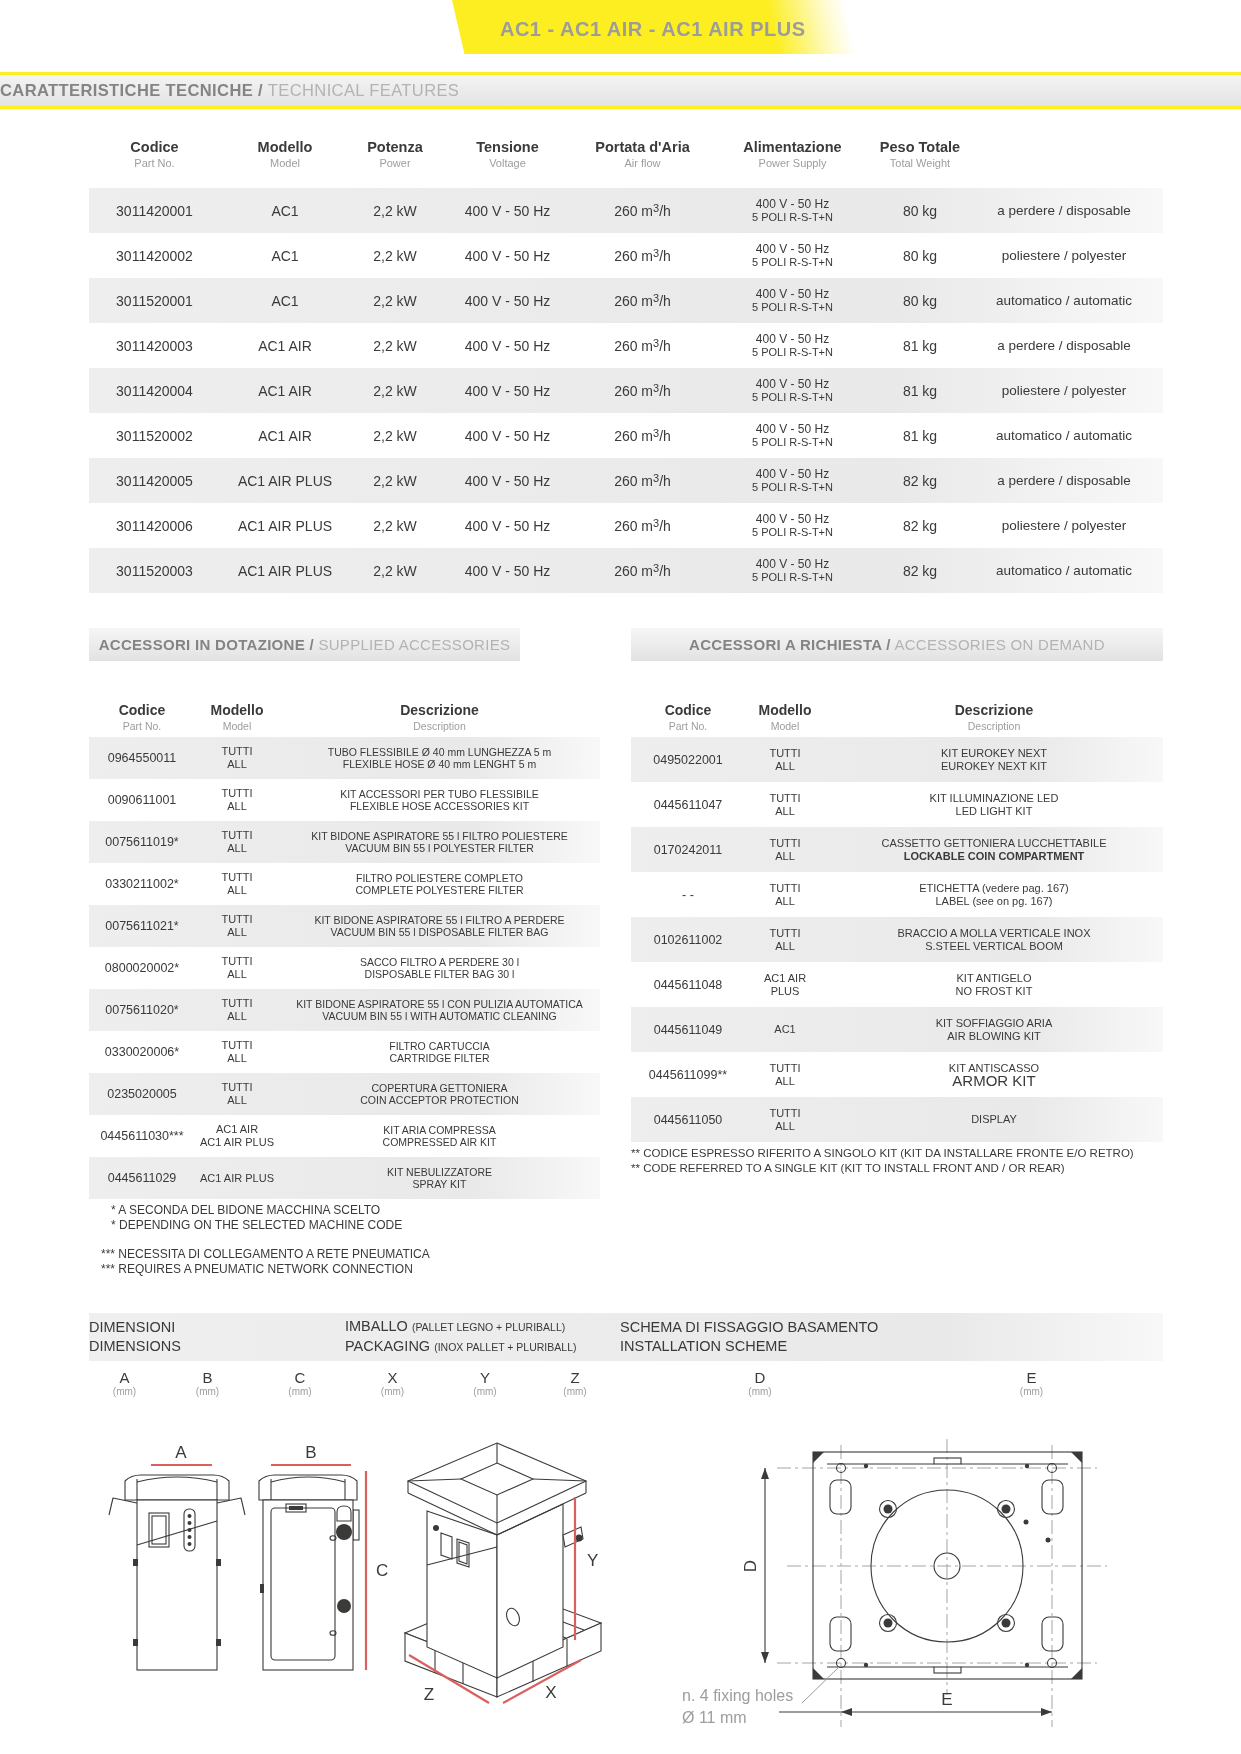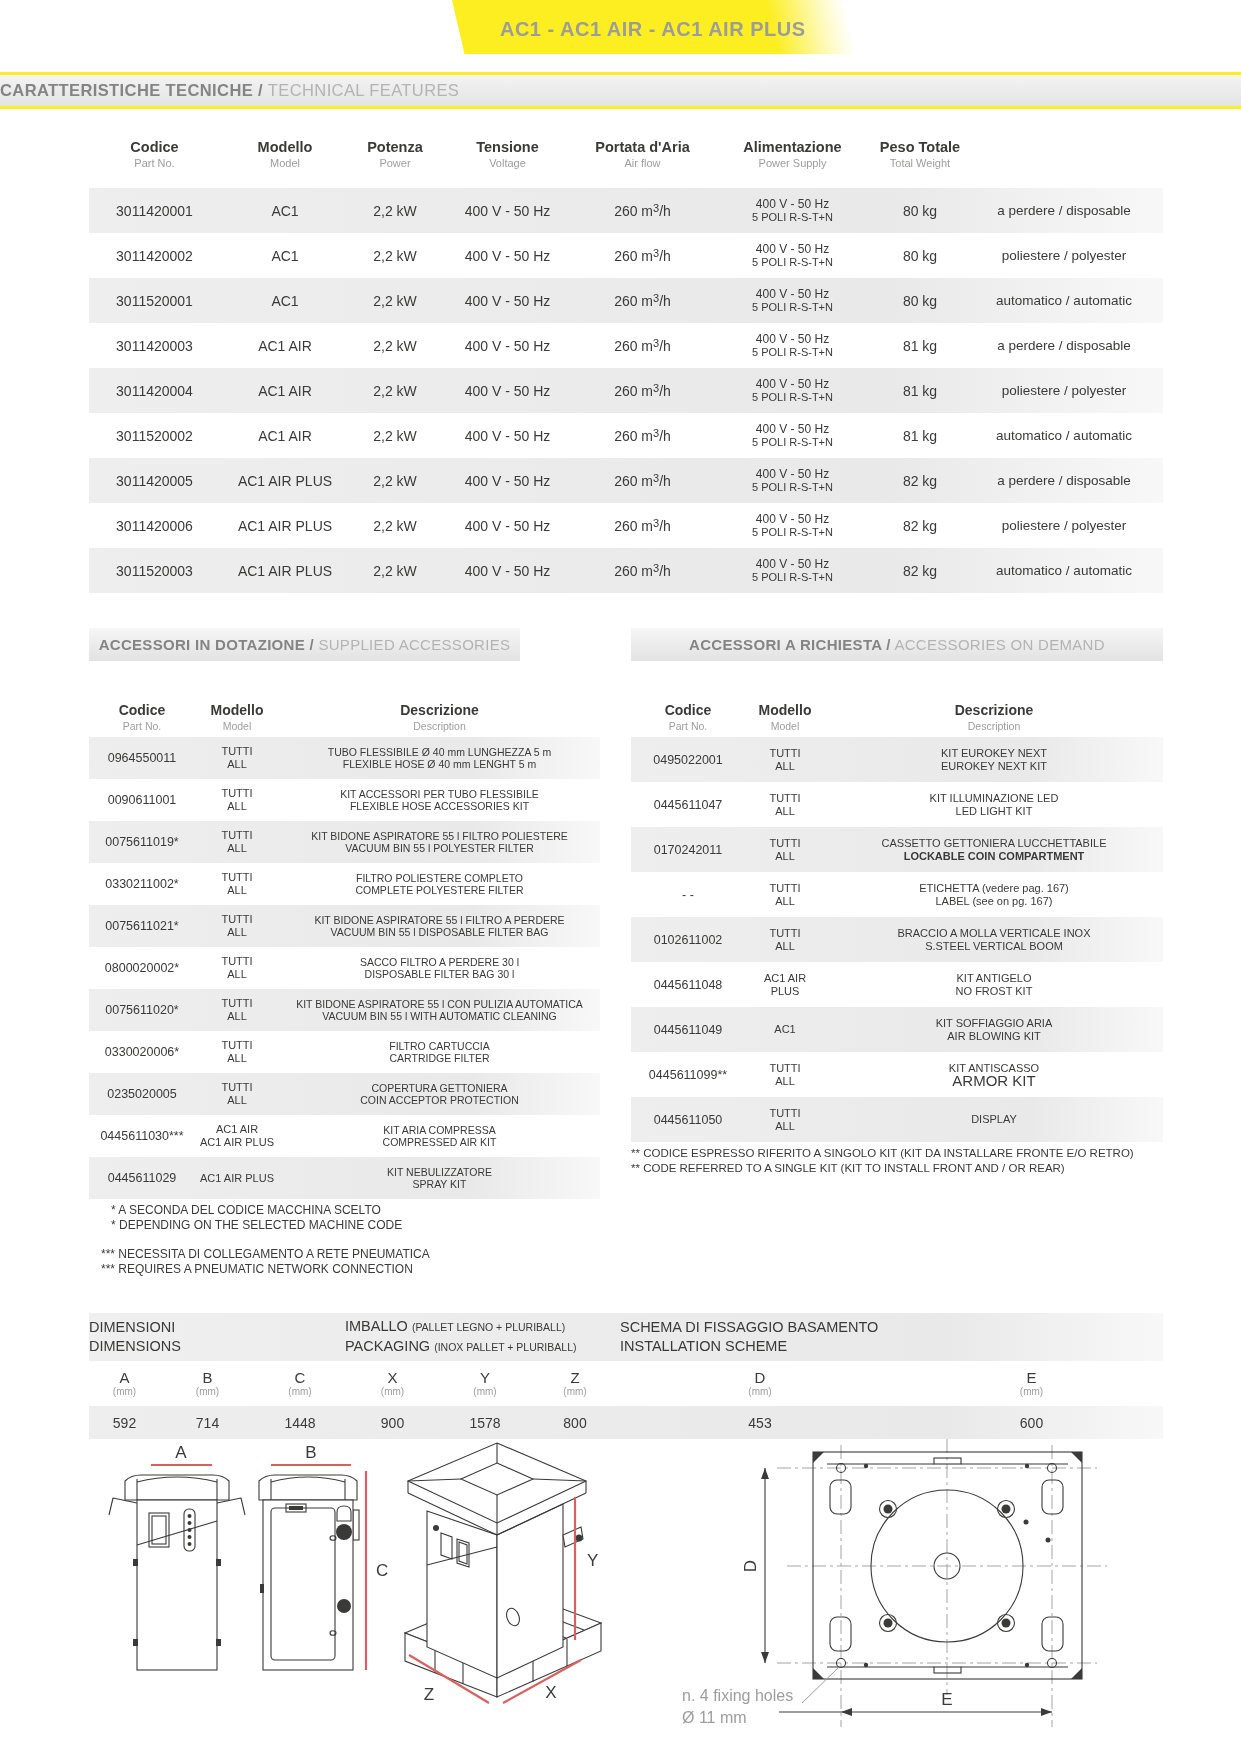--- a/index.html
+++ b/index.html
@@ -579,21 +579,21 @@
           </div>
           <div class="cell">
             <span class="desc-line" style="font-size:11px;">DISPLAY</span>
 
           </div>
         </div>
       </div>
   </div>
 
   <div class="abs fnote" style="left:101px;top:1203px;width:500px;">
-    <div style="margin-left:10px;">* A SECONDA DEL CODICE MACCHINA SCELTO</div>
+    <div style="margin-left:10px;">* A SECONDA DEL BIDONE MACCHINA SCELTO</div>
     <div style="margin-left:10px;">* DEPENDING ON THE SELECTED MACHINE CODE</div>
     <div class="gap"></div>
     <div>*** NECESSITA DI COLLEGAMENTO A RETE PNEUMATICA</div>
     <div>*** REQUIRES A PNEUMATIC NETWORK CONNECTION</div>
   </div>
   <div class="abs fnote" style="left:631px;top:1146px;width:532px;font-size:11.5px;">
     <div>** CODICE ESPRESSO RIFERITO A SINGOLO KIT (KIT DA INSTALLARE FRONTE E/O RETRO)</div>
     <div>** CODE REFERRED TO A SINGLE KIT (KIT TO INSTALL FRONT AND / OR REAR)</div>
   </div>
 
@@ -648,38 +648,20 @@
         <span class="dletter">D</span>
         <span class="dunit">(mm)</span>
       </div>
 
       <div>
         <span class="dletter">E</span>
         <span class="dunit">(mm)</span>
       </div>
     </div>
 
-  <div class="abs dims-values">
-
-      <div>592</div>
-
-      <div>714</div>
-
-      <div>1448</div>
-
-      <div>900</div>
-
-      <div>1578</div>
-
-      <div>800</div>
-
-      <div>453</div>
-
-      <div>600</div>
-    </div>
 
   <svg class="abs drawings" viewBox="0 0 1074 310">
 
     <g>
       <line class="red" x1="62" y1="30" x2="123" y2="30"></line>
       <text class="dimlabel" x="92" y="23" text-anchor="middle">A</text>
       <polyline class="ln" points="48,68 24,63 20,80" stroke-linejoin="round"></polyline>
       <polyline class="ln" points="128,68 152,63 156,80" stroke-linejoin="round"></polyline>
       <path class="lnw" d="M36 65 L36 46 Q42 40 52 40 L124 40 Q134 40 140 46 L140 65 Z"></path>
       <line class="ln" x1="48" y1="44" x2="48" y2="65"></line>

